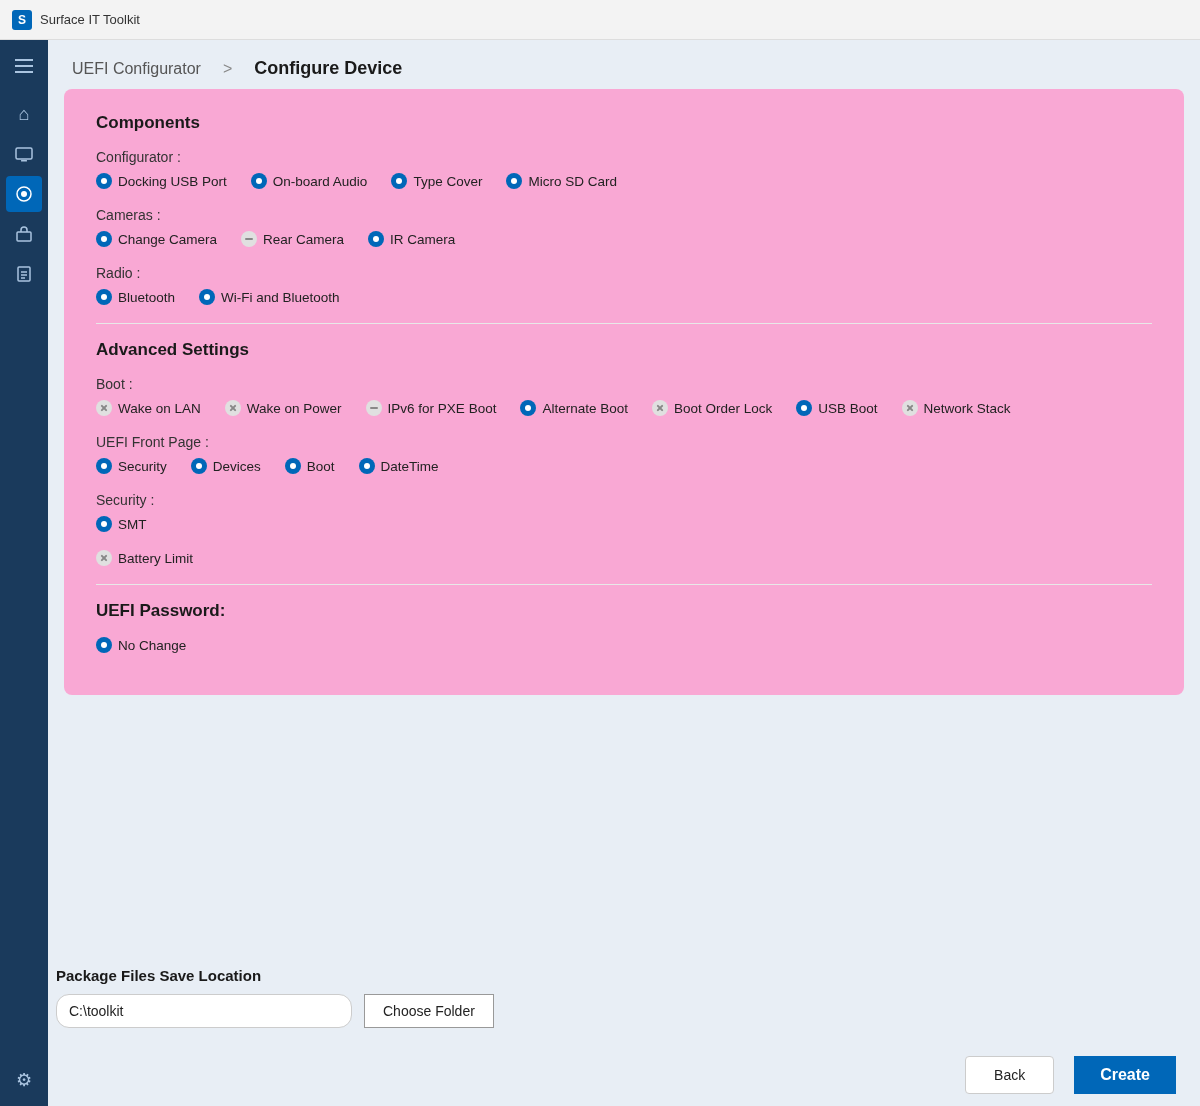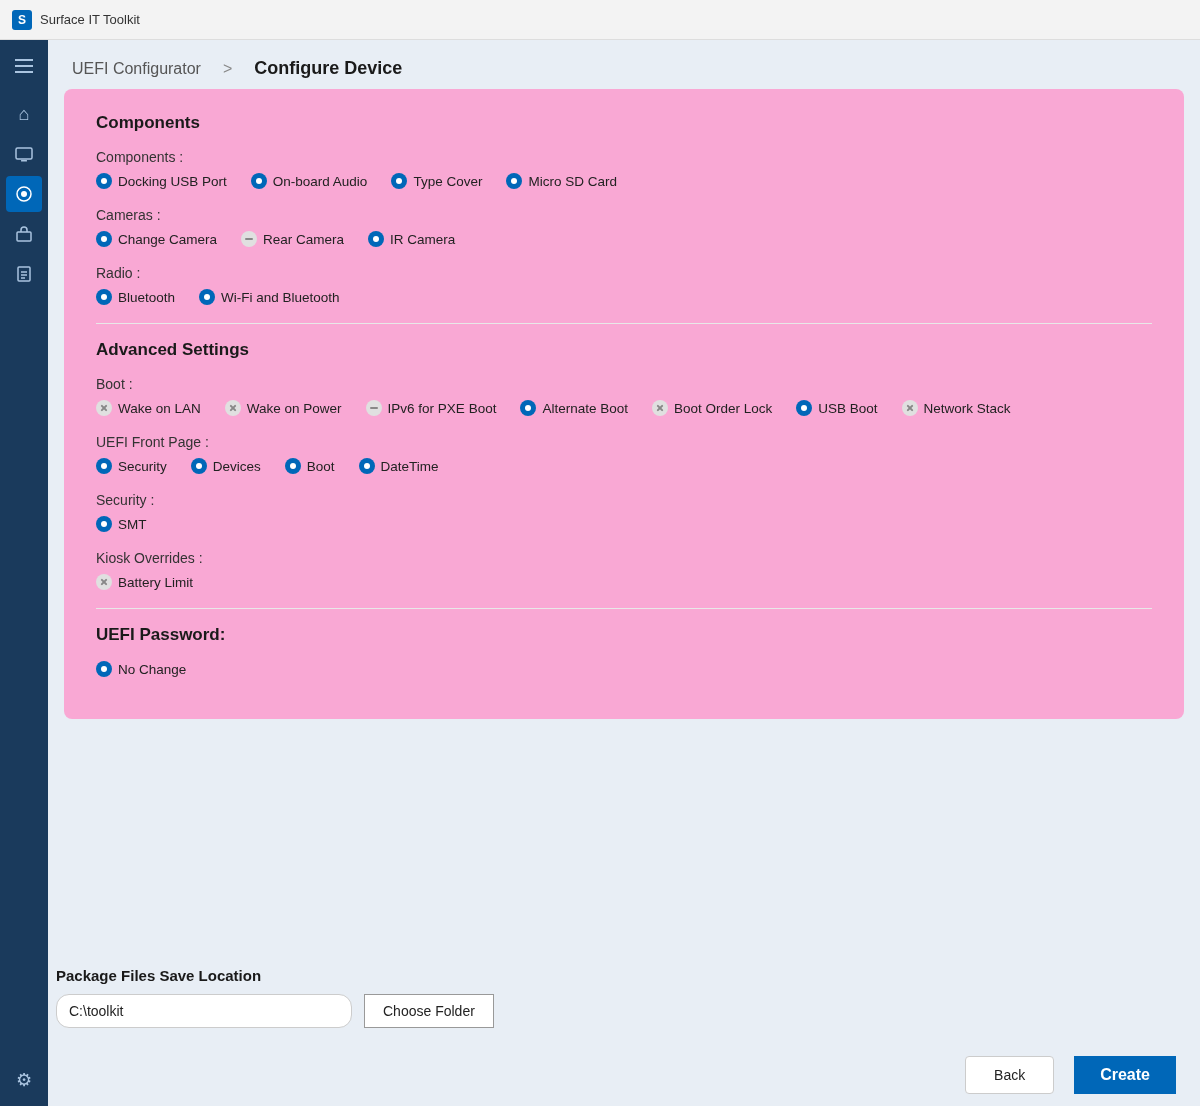--- a/index.html
+++ b/index.html
@@ -322,21 +322,21 @@
         <span class="current">Configure Device</span>
       </div>
     </div>
 
     <div class="main-scroll">
 
       <div class="card">
         <div class="section-title">Components</div>
 
         <div class="subsection">
-          <div class="subsection-label">Components :</div>
+          <div class="subsection-label">Configurator :</div>
           <div class="radio-group">
             <div class="radio-item">
               <div class="radio-dot filled"></div>
               <span class="radio-label">Docking USB Port</span>
             </div>
             <div class="radio-item">
               <div class="radio-dot filled"></div>
               <span class="radio-label">On-board Audio</span>
             </div>
             <div class="radio-item">
@@ -446,21 +446,20 @@
           <div class="subsection-label">Security :</div>
           <div class="radio-group">
             <div class="radio-item">
               <div class="radio-dot filled"></div>
               <span class="radio-label">SMT</span>
             </div>
           </div>
         </div>
 
         <div class="subsection">
-          <div class="subsection-label">Kiosk Overrides :</div>
           <div class="radio-group">
             <div class="radio-item">
               <div class="radio-dot x-mark"></div>
               <span class="radio-label">Battery Limit</span>
             </div>
           </div>
         </div>
 
         <div class="section-divider"></div>
 

